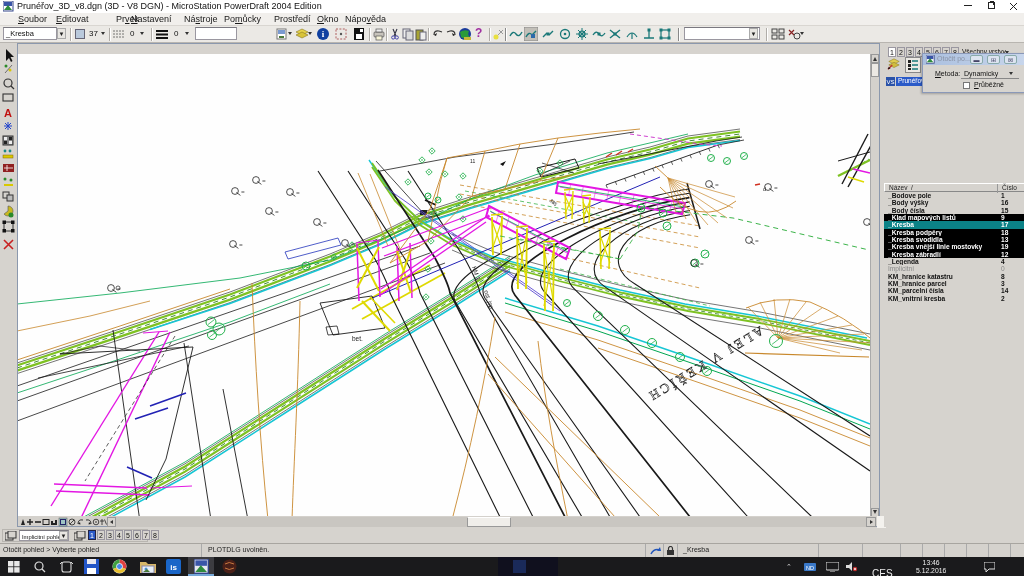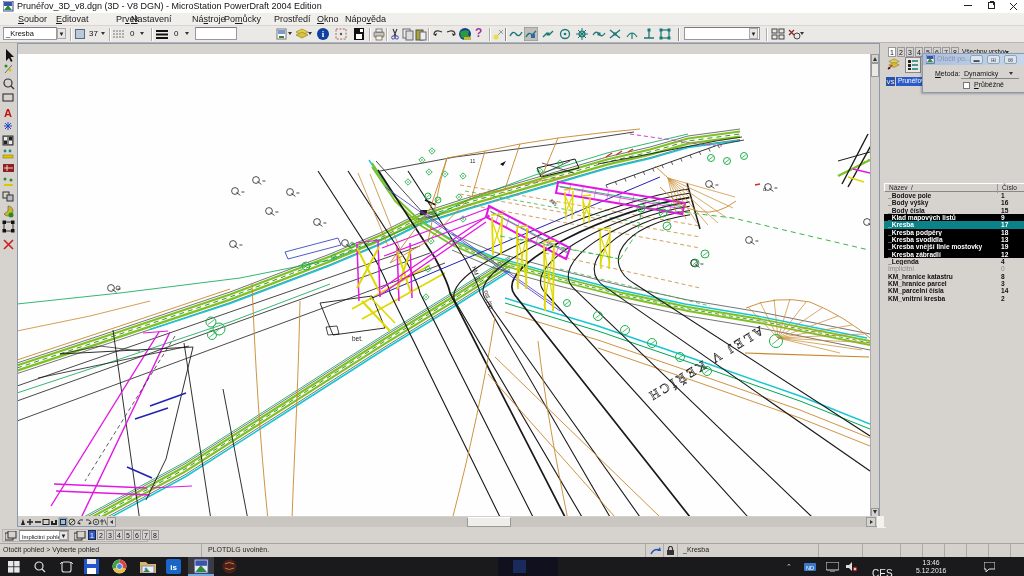--- a/index.html
+++ b/index.html
@@ -45,21 +45,21 @@
  <div style="position:absolute;right:30px;top:1px;width:4px;height:4px;border-top:1px solid #222;border-right:1px solid #222"></div>
  <svg style="right:6px;top:2px" width="9" height="9" viewBox="0 0 9 9">
       <path d="M1 1 L8 8 M8 1 L1 8" stroke="#222" stroke-width="1"></path>
     </svg>
 </div>
 <div class="abs" id="menubar">
  <span style="left:18px"><u>S</u>oubor</span>
     <span style="left:56px"><u>E</u>ditovat</span>
     <span style="left:116px">Pr<u>v</u>ek</span>
     <span style="left:131px"><u>N</u>astavení</span>
-    <span style="left:192px">Ná<u>s</u>troje</span>
+    <span style="left:184px">Ná<u>s</u>troje</span>
     <span style="left:224px">Po<u>m</u>ůcky</span>
     <span style="left:274px">Prostředí</span>
     <span style="left:317px"><u>O</u>kno</span>
     <span style="left:345px">Nápo<u>v</u>ěda</span>
 </div>
 <div class="abs" id="toolbar">
     <div class="fld" style="left:3px;width:54px;font-size:7.5px;color:#111;padding:1px 0 0 2px">_Kresba</div>
     <div class="dd" style="left:57px">▼</div>
     <div class="sep" style="left:70px"></div>
     <div style="position:absolute;left:75px;top:3px;width:10px;height:10px;background:#b9c9dc;border:1px solid #667"></div>

